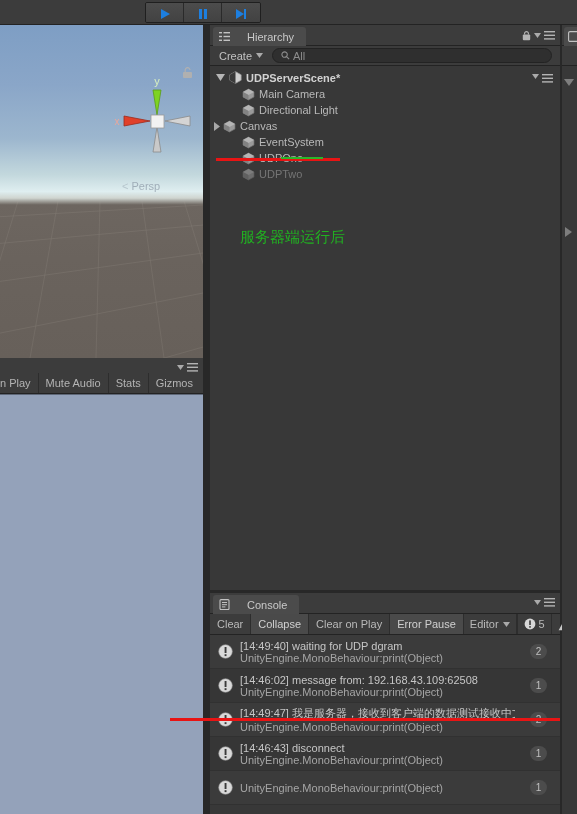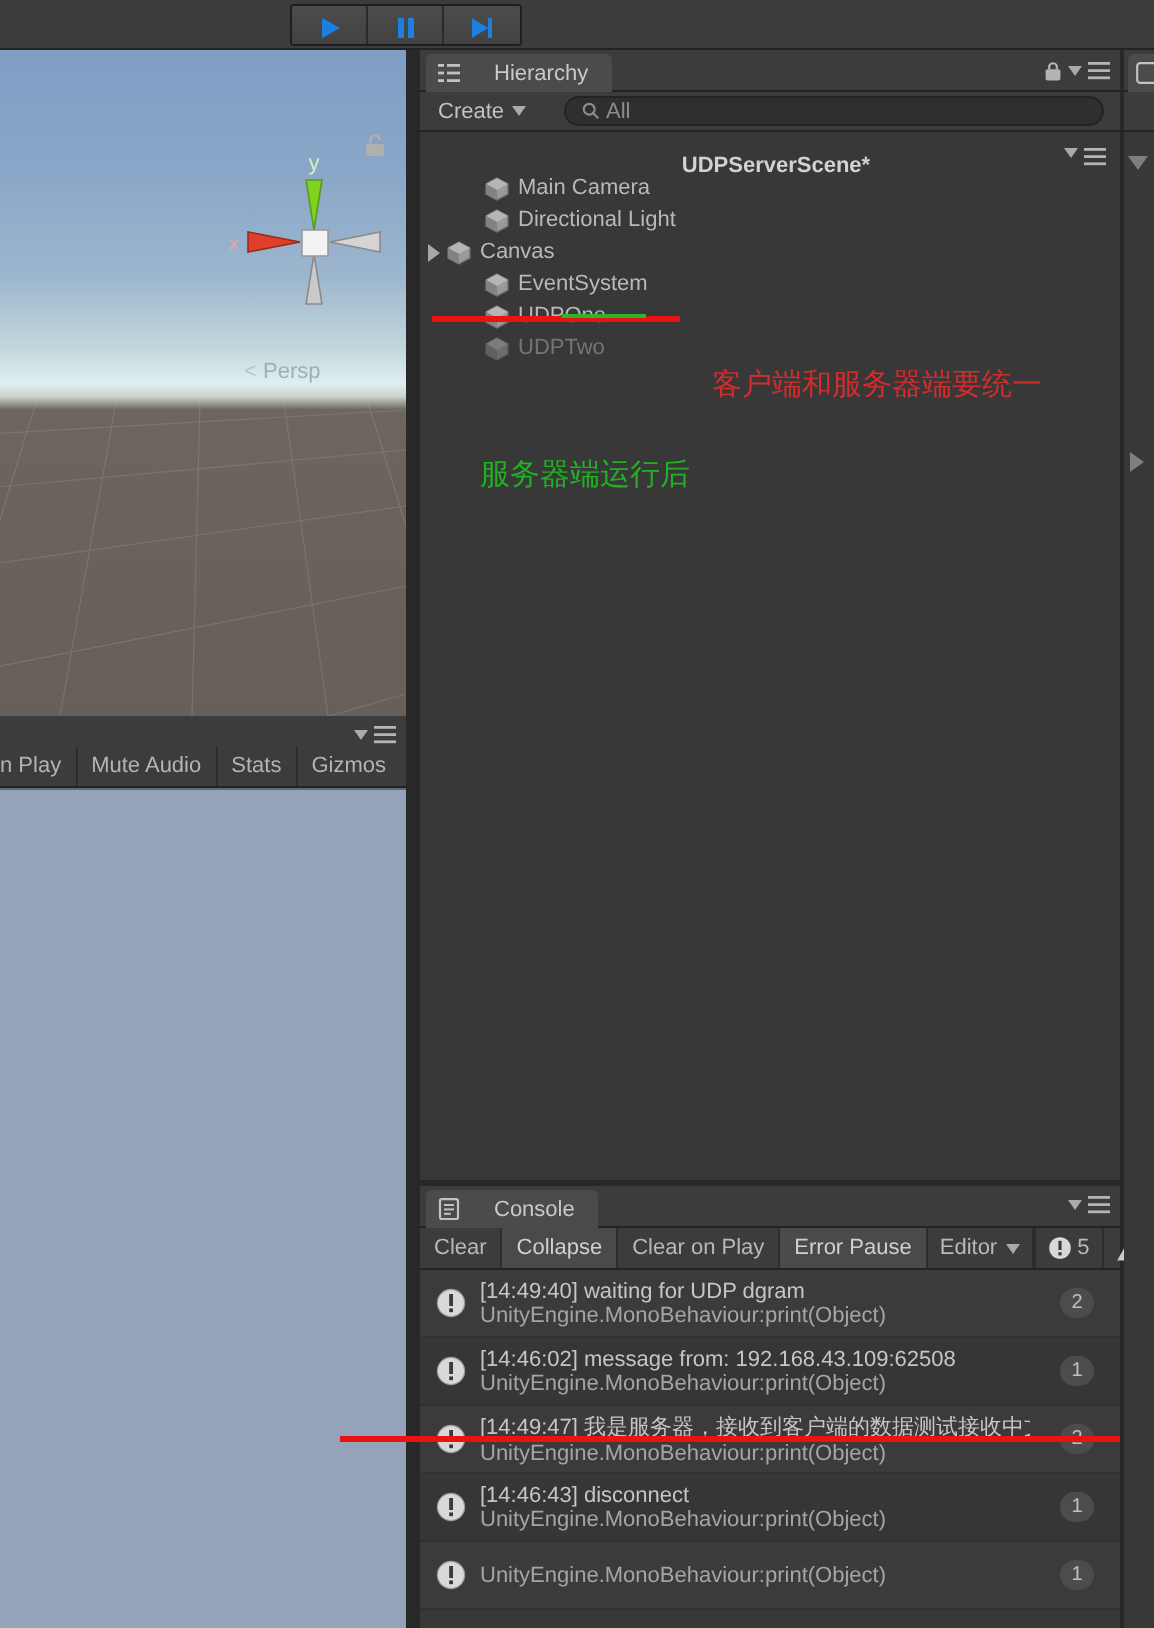--- a/index.html
+++ b/index.html
@@ -102,21 +102,21 @@
     position: absolute; left: 0; top: 36px; width: 203px; height: 420px;
     background: #94a2ba;
     border-top: 1px solid #5f6878;
   }
 
   
   #hierarchy { left: 210px; top: 25px; width: 350px; height: 565px; }
   .hier-toolbar {
     position: absolute; left: 0; top: 21px; width: 350px; height: 20px;
     background: #3c3c3c; border-bottom: 1px solid #232323;
-    display: flex; align-items: center; padding-left: 4px; gap: 14px;
+    display: flex; align-items: center; padding-left: 4px; gap: 4px;
   }
   .create-btn {
     display: flex; align-items: center; gap: 4px;
     font-size: 11px; color: #c2c2c2;
     padding: 1px 5px; height: 16px;
   }
   .search-field {
     flex: 1; height: 15px; margin-right: 8px;
     background: #2f2f2f; border: 1px solid #232323;
     border-radius: 8px;
@@ -124,21 +124,21 @@
     padding: 0 8px;
     font-size: 11px; color: #8d8d8d;
   }
   .hier-body {
     position: absolute; left: 0; top: 41px; width: 350px; height: 524px;
     background: #383838;
     padding-top: 3px;
   }
   .scene-row {
     display: flex; align-items: center; gap: 4px;
-    height: 17px; padding-left: 6px; position: relative; flex-direction: column;
+    height: 17px; padding-left: 6px; position: relative;
   }
   .scene-row .scene-name {
     font-size: 11px; color: #d2d2d2; font-weight: bold;
   }
   .scene-row .row-menu { position: absolute; right: 7px; top: 5px; display: flex; gap: 3px; }
   .hier-item {
     display: flex; align-items: center;
     height: 16px; font-size: 11px; color: #b9b9b9;
     position: relative;
   }
@@ -500,21 +500,20 @@
           <polygon points="1,4 6.5,7 6.5,12 1,9" fill="#828282"></polygon>
         </svg>
         <span>UDPTwo</span>
       </div>
     </div>
   </div>
 
   <div class="ann-red-line" style="left:216px; top:158px; width:124px;"></div>
   <div class="ann-green-line" style="left:281px; top:157px; width:42px;"></div>
 
-  <div class="ann-text ann-red-text" style="left:356px; top:183px;">客户端和服务器端要统一</div>
   <div class="ann-text ann-green-text" style="left:240px; top:228px;">服务器端运行后</div>
 
   <div class="panel" id="console">
     <div class="panel-tabstrip">
       <div class="panel-tab">
         <svg class="tab-icon" viewBox="0 0 11 11">
           <rect x="1" y="0.6" width="9" height="10" rx="1" fill="none" stroke="#c2c2c2" stroke-width="1.1"></rect>
           <rect x="3" y="3" width="5" height="1" fill="#c2c2c2"></rect>
           <rect x="3" y="5.2" width="5" height="1" fill="#c2c2c2"></rect>
           <rect x="3" y="7.4" width="3.4" height="1" fill="#c2c2c2"></rect>

